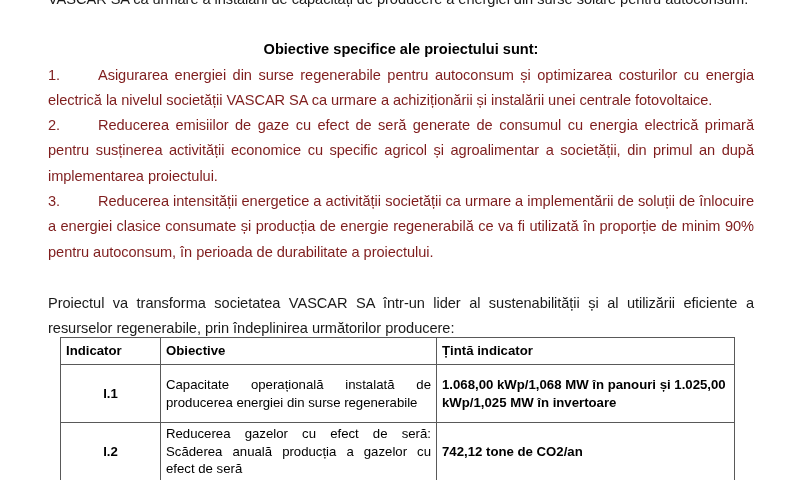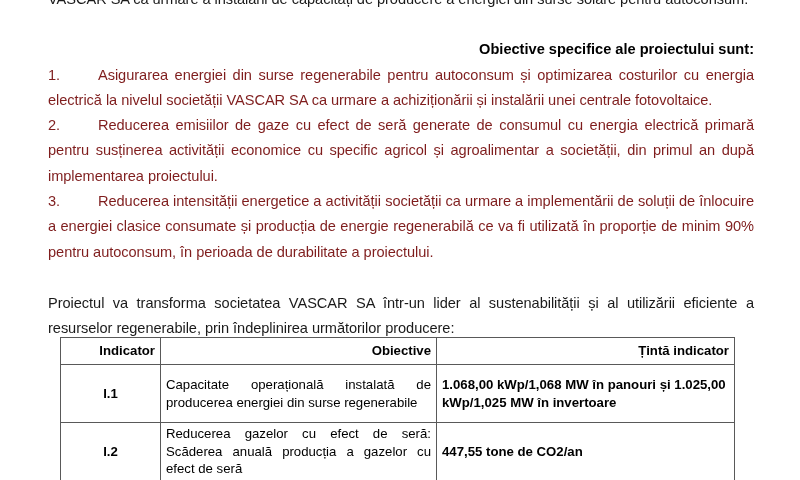--- a/index.html
+++ b/index.html
@@ -48,21 +48,21 @@
   }
 
   .spacer-sm { height: 25px; }
   .spacer-md { height: 26px; }
 
   .heading {
     font-size: 14.6px;
     line-height: 25.3px;
     font-weight: bold;
     margin: 0;
-    text-align: right;
+    text-align: center;
     color: #000000;
   }
 
   
   .list-item {
     font-size: 14.6px;
     line-height: 25.3px;
     text-align: justify;
     text-justify: inter-word;
     margin: 0;
@@ -89,21 +89,21 @@
   table.indicators td,
   table.indicators th {
     border: 1px solid #595959;
     padding: 2px 5px;
     vertical-align: middle;
     font-size: 13.2px;
     line-height: 17.4px;
     color: #000000;
   }
   table.indicators th {
-    text-align: right;
+    text-align: left;
     font-weight: bold;
     height: 24px;
     padding-top: 1px;
     padding-bottom: 1px;
     margin-left: 8px;
   }
   .col-ind { width: 100px; }
   .col-den { width: 276px; }
   .col-tin { width: 298px; }
 
@@ -167,20 +167,20 @@
       </thead>
       <tbody>
         <tr class="row-tall">
           <td class="cell-indicator">I.1</td>
           <td class="cell-denumire">Capacitate operațională instalată de producerea energiei din surse regenerabile</td>
           <td class="cell-tinta">1.068,00 kWp/1,068 MW în panouri și 1.025,00 kWp/1,025 MW în invertoare</td>
         </tr>
         <tr class="row-tall">
           <td class="cell-indicator">I.2</td>
           <td class="cell-denumire">Reducerea gazelor cu efect de seră: Scăderea anuală producția a gazelor cu efect de seră</td>
-          <td class="cell-tinta">447,55 tone de CO2/an</td>
+          <td class="cell-tinta">742,12 tone de CO2/an</td>
         </tr>
 
       </tbody>
     </table>
   </div>
 
 </div>
 
 </body></html>

